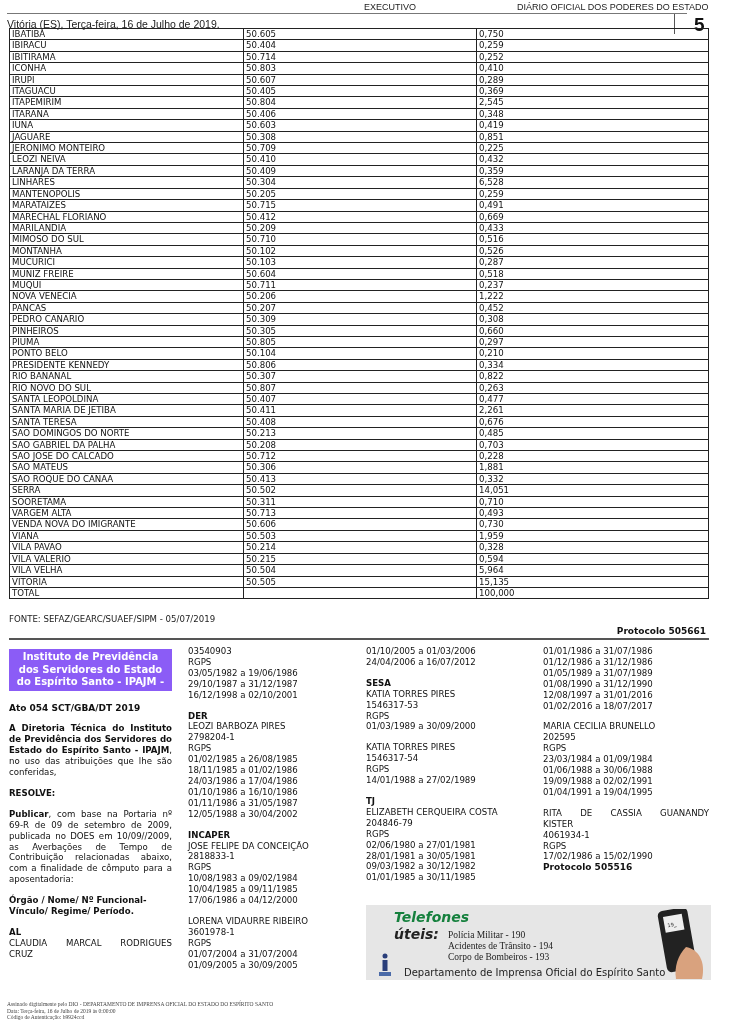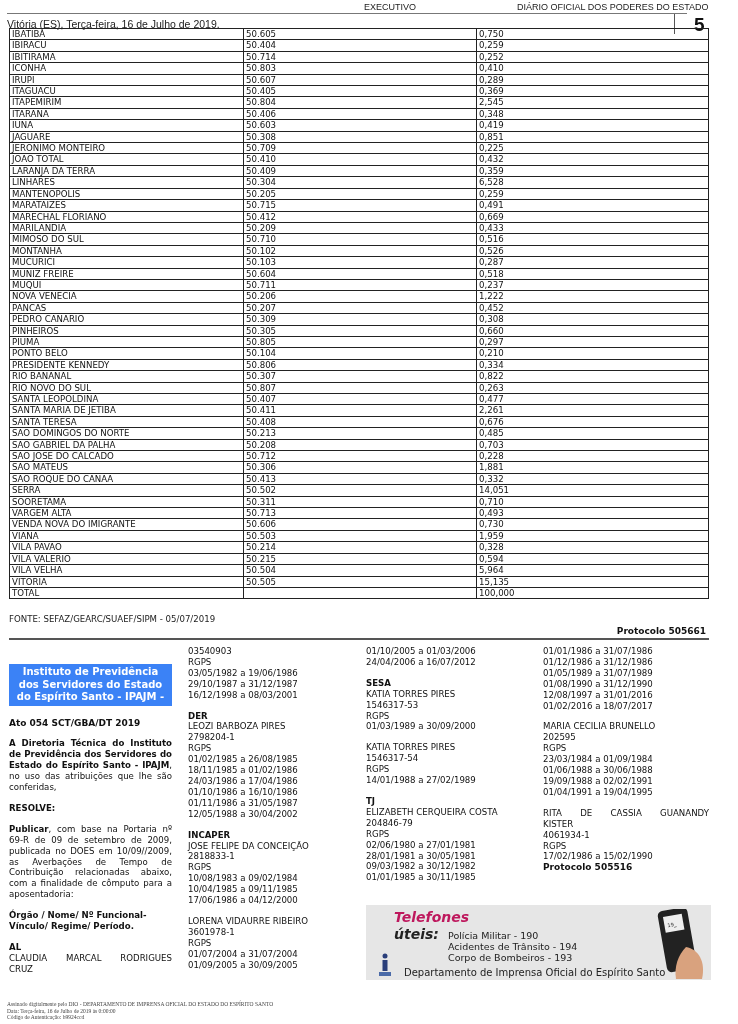--- a/index.html
+++ b/index.html
@@ -18,32 +18,32 @@
   table.muni td.c2 { width:228px; }
   .fonte { position:absolute; left:9px; top:614px; font-size:8.6px; color:#222; }
   .proto1 { position:absolute; right:32px; top:626px; font-size:9px; font-weight:bold; color:#111; }
   .sep { position:absolute; left:9px; top:638px; width:700px; height:2px; background:#555; }
 
   .col { position:absolute; top:646px; font-family:"DejaVu Sans", sans-serif; font-size:8.6px; line-height:10.9px; color:#111; }
   .col1 { left:9px; width:163px; }
   .col2 { left:188px; width:165px; }
   .col3 { left:366px; width:165px; }
   .col4 { left:543px; width:166px; }
-  .inst-box { background:#3b82f6; color:#fff; font-weight:bold; text-align:center; font-size:10px; line-height:12.5px; padding:2px 3px; margin-top:18px; }
+  .inst-box { background:#8b5cf6; color:#fff; font-weight:bold; text-align:center; font-size:10px; line-height:12.5px; padding:2px 3px; margin-top:3px; }
   .ato { font-weight:bold; font-size:9px; margin-top:12px; }
   .just { text-align:justify; margin-top:10px; }
   .b { font-weight:bold; }
   .mt { margin-top:10px; }
   .line { display:block; }
   .proto2 { text-align:left; font-weight:bold; font-size:9px; }
 
   .banner { position:absolute; left:366px; top:905px; width:345px; height:75px; background:#e6e6e6; overflow:hidden; }
-  .banner .t1 { position:absolute; left:28px; top:4px; font-family:"DejaVu Sans", sans-serif; font-style:italic; font-weight:bold; font-size:14px; color:#be185d; }
+  .banner .t1 { position:absolute; left:28px; top:4px; font-family:"DejaVu Sans", sans-serif; font-style:italic; font-weight:bold; font-size:14px; color:#15803d; }
   .banner .t2 { position:absolute; left:28px; top:21px; font-family:"DejaVu Sans", sans-serif; font-style:italic; font-weight:bold; font-size:14px; color:#222; }
-  .banner .items { position:absolute; left:82px; top:25px; font-size:9.5px; line-height:11px; color:#222; }
+  .banner .items { position:absolute; left:82px; top:25px; font-size:9.5px; line-height:11px; color:#222;font-family:Liberation Serif, serif; }
   .banner .dept { position:absolute; left:38px; top:62px; font-size:10px; color:#222; }
   .banner .info-icon { position:absolute; left:12px; top:48px; width:14px; height:24px; }
   .banner .phone { position:absolute; left:270px; top:4px; width:70px; height:70px; }
   .foot { position:absolute; left:7px; top:1001px; font-family:"Liberation Serif", serif; font-size:5.5px; line-height:6.5px; color:#444; }
 </style>
 </head>
 <body>
 
 <div class="hdr-top">
   <span class="hdr-exec">EXECUTIVO</span>
@@ -105,21 +105,21 @@
         <td class="c1">JAGUARE</td>
         <td class="c2">50.308</td>
         <td class="c3">0,851</td>
       </tr>
       <tr>
         <td class="c1">JERONIMO MONTEIRO</td>
         <td class="c2">50.709</td>
         <td class="c3">0,225</td>
       </tr>
       <tr>
-        <td class="c1">JOAO TOTAL</td>
+        <td class="c1">LEOZI NEIVA</td>
         <td class="c2">50.410</td>
         <td class="c3">0,432</td>
       </tr>
       <tr>
         <td class="c1">LARANJA DA TERRA</td>
         <td class="c2">50.409</td>
         <td class="c3">0,359</td>
       </tr>
       <tr>
         <td class="c1">LINHARES</td>
@@ -322,21 +322,21 @@
   <div class="b mt">AL</div>
   <div style="text-align:justify; text-align-last:left; word-spacing:12px;">CLAUDIA MARCAL RODRIGUES CRUZ</div>
 </div>
 
 <div class="col col2">
   <div>
       <span class="line">03540903</span>
       <span class="line">RGPS</span>
       <span class="line">03/05/1982 a 19/06/1986</span>
       <span class="line">29/10/1987 a 31/12/1987</span>
-      <span class="line">16/12/1998 a 08/03/2001</span>
+      <span class="line">16/12/1998 a 02/10/2001</span>
     </div>
   <div class="b mt">DER</div>
   <div>
       <span class="line">LEOZI BARBOZA PIRES</span>
       <span class="line">2798204-1</span>
       <span class="line">RGPS</span>
       <span class="line">01/02/1985 a 26/08/1985</span>
       <span class="line">18/11/1985 a 01/02/1986</span>
       <span class="line">24/03/1986 a 17/04/1986</span>
       <span class="line">01/10/1986 a 16/10/1986</span>

